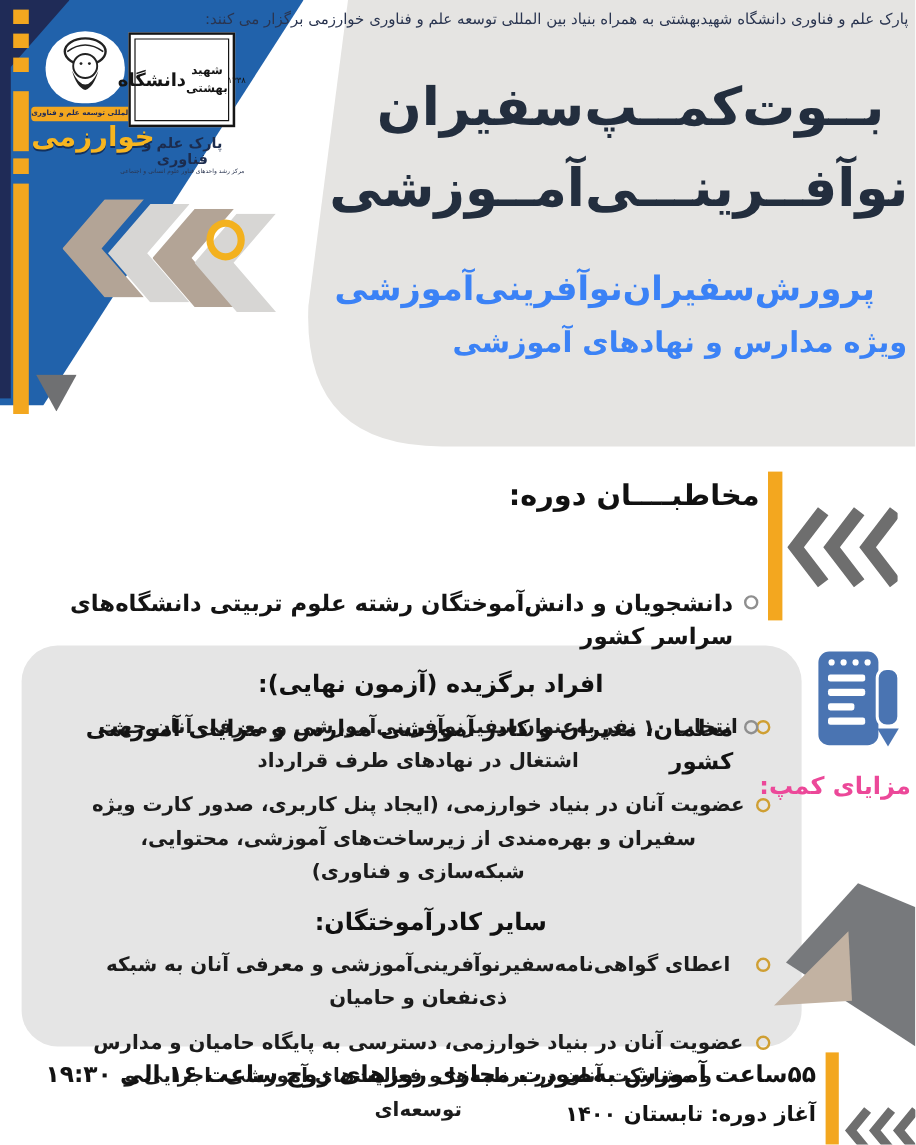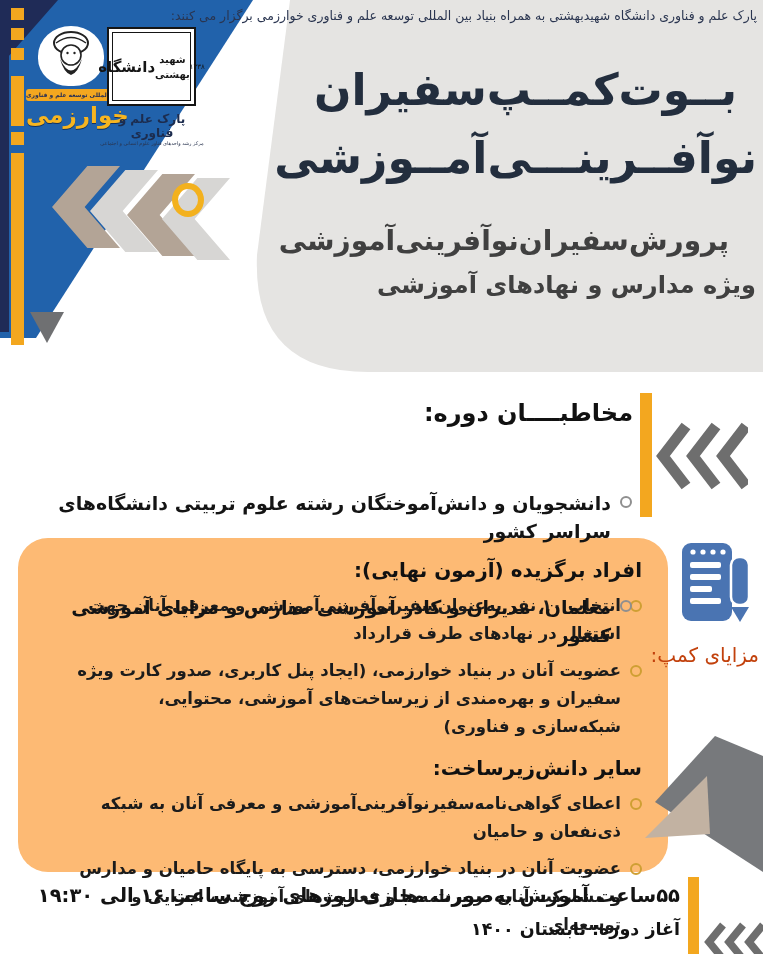--- a/index.html
+++ b/index.html
@@ -58,53 +58,53 @@
   .sbu-park .p2 { font-size:5px; line-height:7px; color:#2a3550; }
 
   
   .top-strip {
     position:absolute; right:6px; top:8px; z-index:8; direction:rtl;
     font-size:12.5px; color:#2a3550; white-space:nowrap;
   }
   .title { position:absolute; right:6px; top:56px; z-index:8; direction:rtl; text-align:right; color:#232e3e; }
   .title .t1 { font-size:44px; font-weight:900; line-height:68px; margin-left:0; margin-right:20px; white-space:nowrap; }
   .title .t2 { font-size:44px; font-weight:900; line-height:68px; white-space:nowrap; }
-  .subtitle { position:absolute; right:7px; top:219px; z-index:8; direction:rtl; text-align:right; color:#404040; }
+  .subtitle { position:absolute; right:7px; top:219px; z-index:8; direction:rtl; text-align:right; color:#3b82f6; }
   .subtitle .s1 { font-size:28px; font-weight:700; line-height:44px; margin-right:27px; white-space:nowrap; }
   .subtitle .s2 { font-size:24px; font-weight:700; line-height:44px; white-space:nowrap; }
 
   
   .aud-ybar { position:absolute; left:640px; top:393px; width:12px; height:124px; background:#f3a71f; z-index:3; }
   .aud-chev { position:absolute; left:656px; top:422px; z-index:3; }
   .aud-head {
     position:absolute; right:130px; top:399px; direction:rtl; color:#111111;
     font-size:24px; font-weight:900; white-space:nowrap; z-index:3;
   }
   .aud-items { position:absolute; right:131px; top:441px; width:600px; direction:rtl; z-index:3; }
   .aud-item { display:flex; align-items:flex-start; margin-bottom:14px; color:#141414; font-size:19px; font-weight:800; line-height:28px;margin-top:48px; }
   .bullet-ring {
     flex:0 0 auto; width:12px; height:12px; border-radius:50%;
     border:2.5px solid #8f8f8f; margin-left:9px; margin-top:7px; background:transparent;
   }
 
   
   .gbox {
     position:absolute; left:18px; top:538px; width:650px; height:334px;
-    background:#fdba74; border-radius:30px; z-index:2;
-    direction:rtl; padding:20px 26px 18px 58px; color:#1c1c1c;
+    background:#e5e5e5; border-radius:30px; z-index:2;
+    direction:rtl; padding:20px 26px 18px 58px; color:#1c1c1c;text-align:center;
   }
   .gbox h3 { font-size:20px; font-weight:900; color:#111111; margin-bottom:10px; white-space:nowrap; }
   .gbox h3.second { margin-top:15px; }
   .g-item { display:flex; align-items:flex-start; margin-bottom:9px; font-size:16.5px; font-weight:600; line-height:28px; }
   .g-item .bullet-ring { border-color:#cf9f33; margin-top:8px; }
 
   .side-icon { position:absolute; left:680px; top:537px; z-index:4; }
   .side-label {
     position:absolute; right:4px; top:643px; z-index:4; direction:rtl;
-    font-size:20px; font-weight:400; color:#c2410c; white-space:nowrap;
+    font-size:20px; font-weight:700; color:#ec4899; white-space:nowrap;
   }
   .big-arrows { position:absolute; left:640px; top:730px; z-index:5; }
 
   
   .sch-ybar { position:absolute; left:688px; top:877px; width:11px; height:77px; background:#f3a71f; z-index:3; }
   .sch-chev { position:absolute; left:704px; top:922px; z-index:3; }
   .sch-l1 {
     position:absolute; right:83px; top:884px; direction:rtl; z-index:3;
     font-size:19.5px; font-weight:900; color:#131313; white-space:nowrap;
   }
@@ -195,21 +195,21 @@
   <div class="gbox">
     <h3>افراد برگزیده (آزمون نهایی):</h3>
     <div class="g-item">
       <span class="bullet-ring"></span>
       <span>انتخاب ۱۰ نفر به‌عنوان‌سفیرنوآفرینی‌آموزشی و معرفی آنان جهت اشتغال در نهادهای طرف قرارداد</span>
     </div>
     <div class="g-item">
       <span class="bullet-ring"></span>
       <span>عضویت آنان در بنیاد خوارزمی، (ایجاد پنل کاربری، صدور کارت ویژه سفیران و بهره‌مندی از زیرساخت‌های آموزشی، محتوایی، شبکه‌سازی و فناوری)</span>
     </div>
-    <h3 class="second">سایر دانش‌زیرساخت:</h3>
+    <h3 class="second">سایر کادر‌آموختگان:</h3>
     <div class="g-item">
       <span class="bullet-ring"></span>
       <span>اعطای گواهی‌نامه‌سفیرنوآفرینی‌آموزشی و معرفی آنان به شبکه ذی‌نفعان و حامیان</span>
     </div>
     <div class="g-item">
       <span class="bullet-ring"></span>
       <span>عضویت آنان در بنیاد خوارزمی، دسترسی به پایگاه حامیان و مدارس و مشارکت آنان در برنامه‌ها و فعالیت‌های آموزشی، اجرایی و توسعه‌ای</span>
     </div>
   </div>
 

